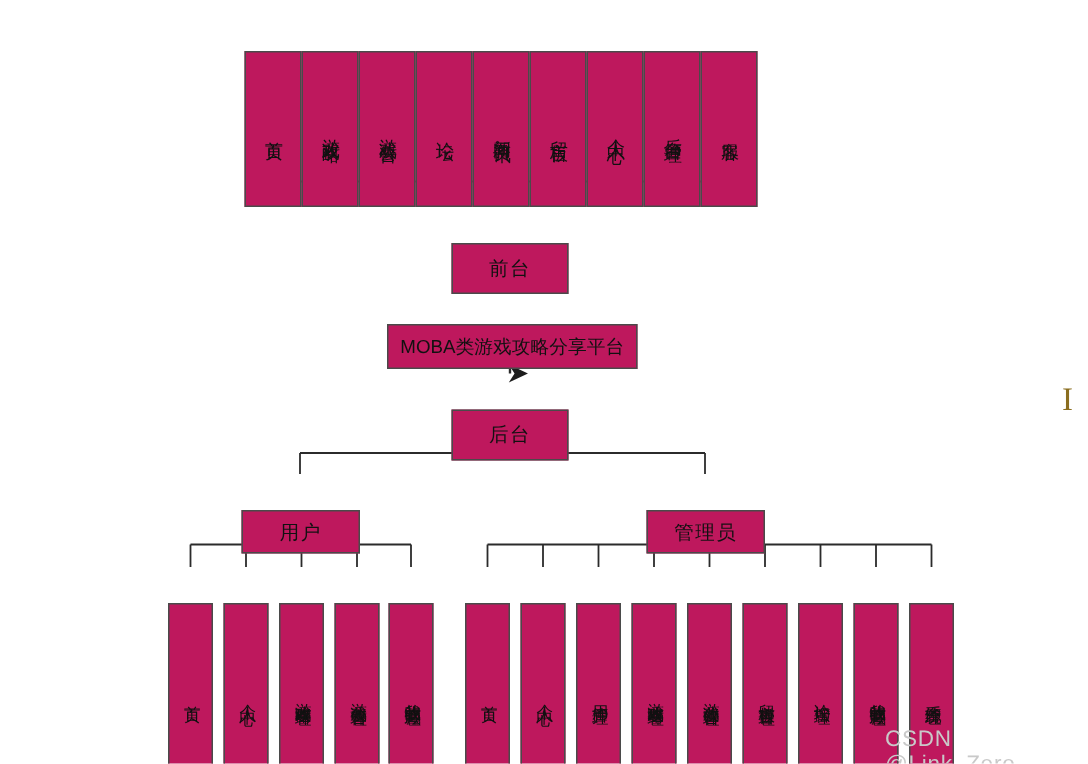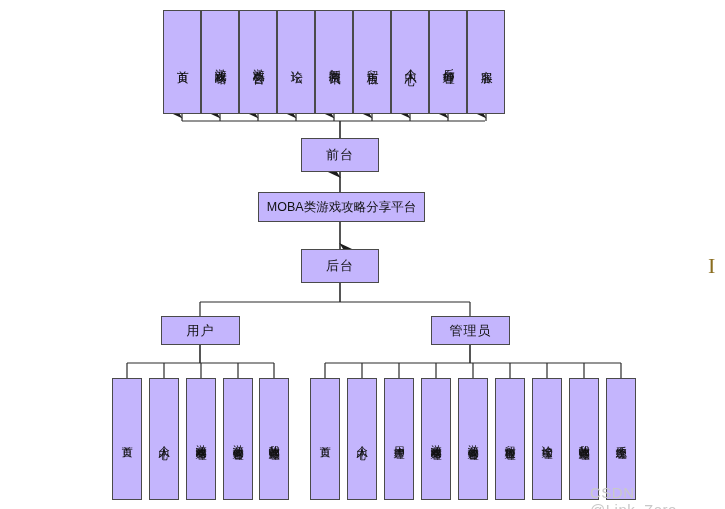--- a/index.html
+++ b/index.html
@@ -10,25 +10,26 @@
     overflow:hidden;
     position:relative;
   }
   #canvas{position:absolute;left:0;top:0;width:725px;height:509px;}
   svg.lines{position:absolute;left:0;top:0;width:725px;height:509px;pointer-events:none;}
 
   .node{
     position:absolute;
     box-sizing:border-box;
     border:1px solid #4a4a4a;
-    background:#c4b5fd;
+    background:#be185d;
     display:flex;
     align-items:center;
     justify-content:center;
     color:#111111;
+    margin-top:24px;
   }
   
   .node.h{
     font-size:13px;
     letter-spacing:1px;
   }
   .node.root{
     font-size:12.5px;
     letter-spacing:0px;
   }

